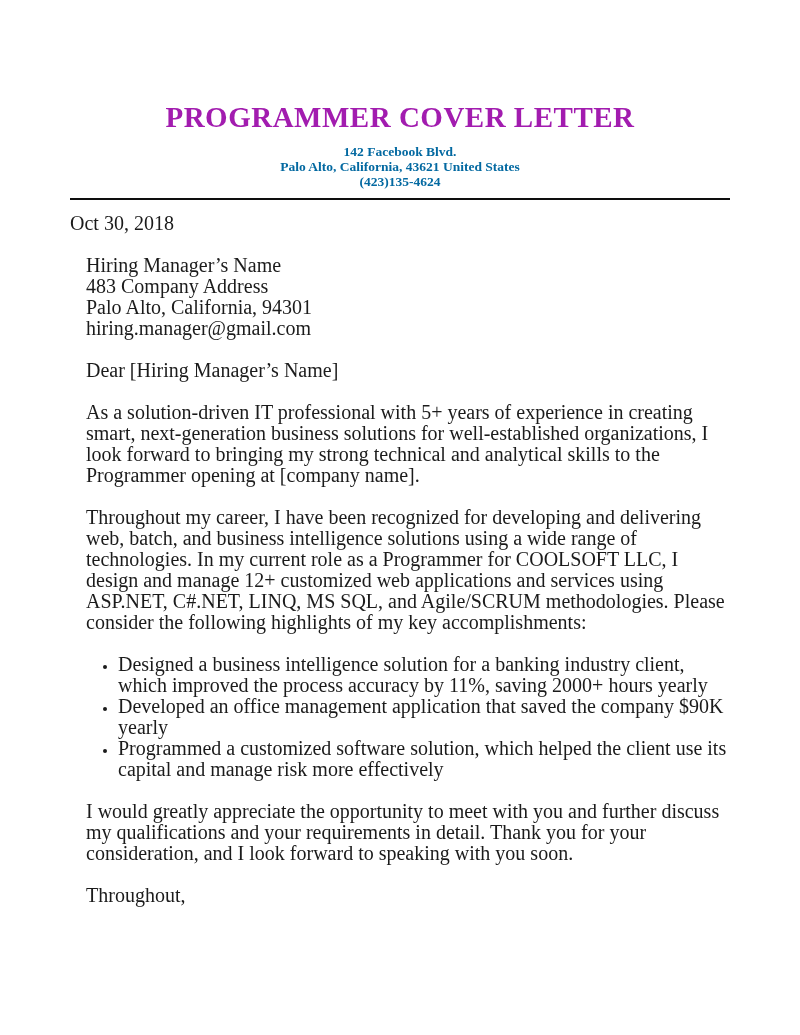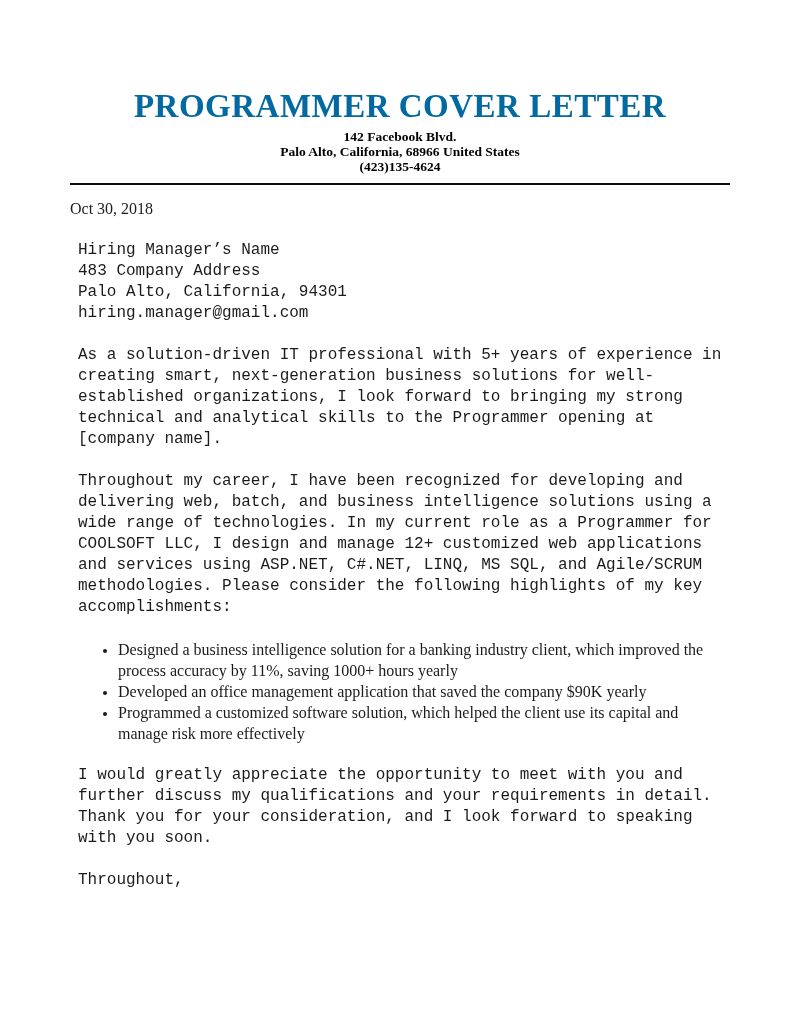--- a/index.html
+++ b/index.html
@@ -19,47 +19,46 @@
     width: 800px;
     height: 1035px;
     padding: 90px 70px 0 70px;
     background: #ffffff;
   }
   
   .doc-header {
     text-align: center;
   }
   .doc-title {
-    font-size: 33px;
+    font-size: 29px;
     font-weight: bold;
     line-height: 1.0;
     letter-spacing: 0.5px;
-    color: #0369a1;
-    margin: 0;
+    color: #a21caf;
+    margin: 13px;
   }
   .contact-block {
     margin-top: 7px;
     font-size: 13.5px;
     font-weight: bold;
     line-height: 14.8px;
-    color: #000000;
+    color: #0369a1;
   }
   .header-rule {
     border: none;
     border-top: 2.5px solid #0e0e0e;
     margin: 9px 0 0 0;
   }
   
   .letter-body {
-    font-size: 16px;
+    font-size: 20px;
     line-height: 21px;
   }
   .block {
-    margin: 21px 0 0 8px;
-    font-family: Liberation Mono, monospace;
+    margin: 21px 0 0 16px;
   }
   .date-line {
     margin-top: 13px;
   }
   .line {
     margin: 0;
   }
   ul.accomplishments {
     margin: 21px 0 0 0;
     padding: 0 0 0 48px;
@@ -76,44 +75,45 @@
 </style>
 </head>
 <body>
 
 <div class="page">
 
   <div class="doc-header">
     <h1 class="doc-title">PROGRAMMER COVER LETTER</h1>
     <div class="contact-block">
       <p class="line">142 Facebook Blvd.</p>
-      <p class="line">Palo Alto, California, 68966 United States</p>
+      <p class="line">Palo Alto, California, 43621 United States</p>
       <p class="line">(423)135-4624</p>
     </div>
     <hr class="header-rule">
   </div>
 
   <div class="letter-body">
 
     <p class="date-line">Oct 30, 2018</p>
 
     <div class="block">
       <p class="line">Hiring Manager’s Name</p>
       <p class="line">483 Company Address</p>
       <p class="line">Palo Alto, California, 94301</p>
       <p class="line">hiring.manager@gmail.com</p>
     </div>
 
+    <p class="block">Dear [Hiring Manager’s Name]</p>
 
     <p class="block">As a solution-driven IT professional with 5+ years of experience in creating smart, next-generation business solutions for well-established organizations, I look forward to bringing my strong technical and analytical skills to the Programmer opening at [company name].</p>
 
     <p class="block">Throughout my career, I have been recognized for developing and delivering web, batch, and business intelligence solutions using a wide range of technologies. In my current role as a Programmer for COOLSOFT LLC, I design and manage 12+ customized web applications and services using ASP.NET, C#.NET, LINQ, MS SQL, and Agile/SCRUM methodologies. Please consider the following highlights of my key accomplishments:</p>
 
     <ul class="accomplishments">
-      <li>Designed a business intelligence solution for a banking industry client, which improved the process accuracy by 11%, saving 1000+ hours yearly</li>
+      <li>Designed a business intelligence solution for a banking industry client, which improved the process accuracy by 11%, saving 2000+ hours yearly</li>
       <li>Developed an office management application that saved the company $90K yearly</li>
       <li>Programmed a customized software solution, which helped the client use its capital and manage risk more effectively</li>
     </ul>
 
     <p class="block">I would greatly appreciate the opportunity to meet with you and further discuss my qualifications and your requirements in detail. Thank you for your consideration, and I look forward to speaking with you soon.</p>
 
     <p class="block">Throughout,</p>
 
 
   </div>

